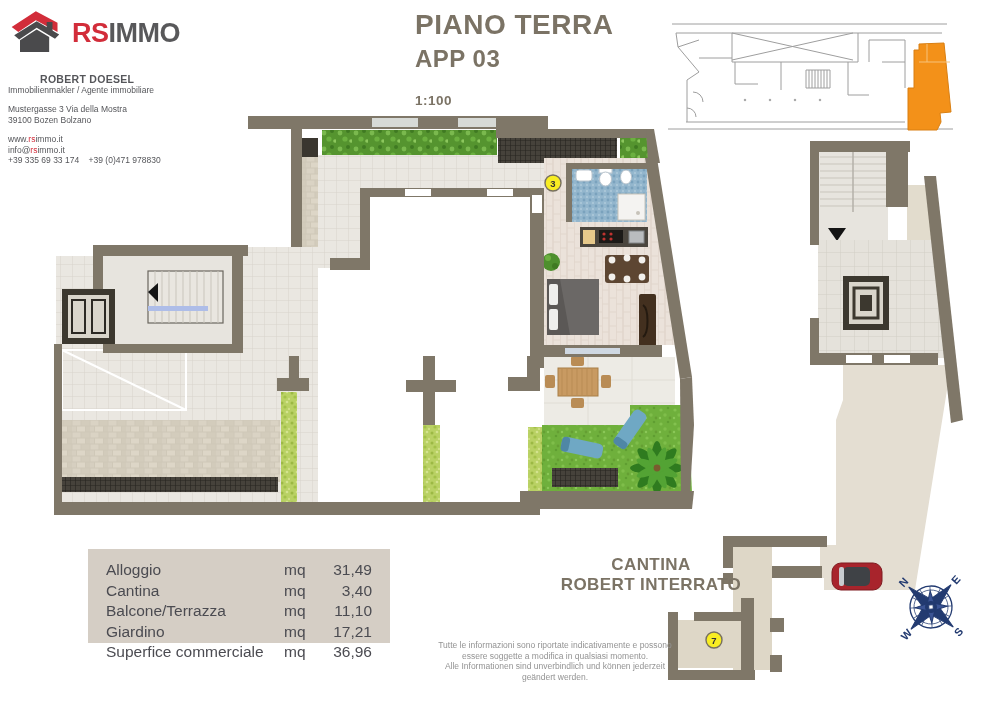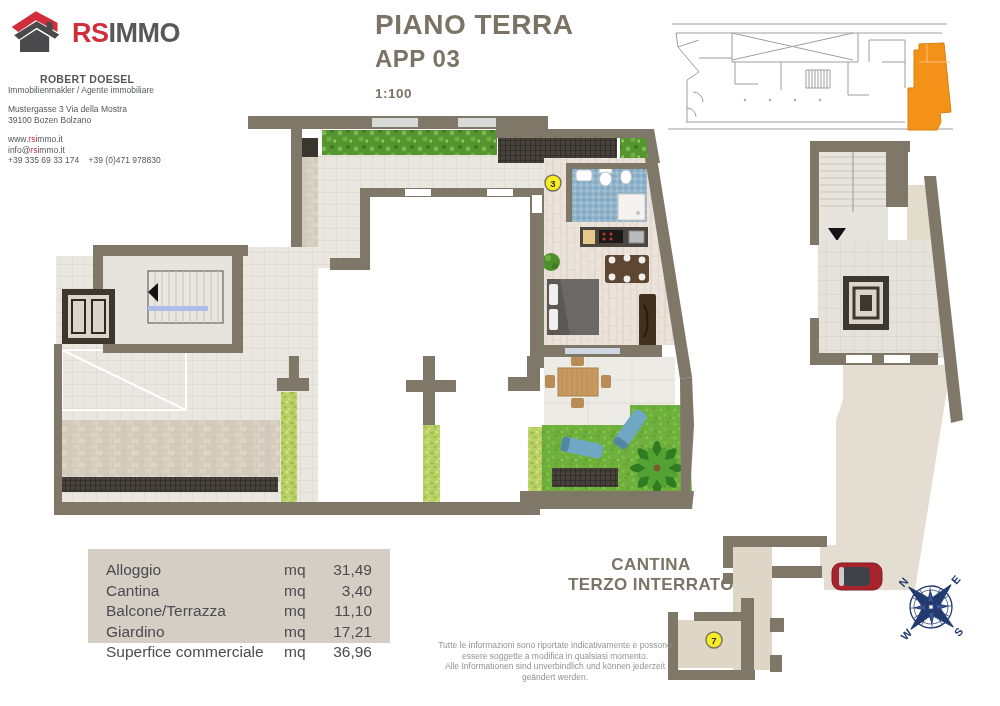--- a/index.html
+++ b/index.html
@@ -12,24 +12,24 @@
   
   #logo{left:10px;top:6px;display:flex;gap:12px;}
   #logo .brand{font-size:27px;font-weight:bold;letter-spacing:-.5px;line-height:1;margin-top:14px;}
   #logo .brand .red{color:#d22d3a;}
   #logo .brand .dark{color:#58585a;}
   #contact{left:8px;top:74px;color:#55565a;font-size:8.5px;line-height:10.5px;}
   #contact .name{font-size:10.5px;font-weight:bold;letter-spacing:.3px;padding-left:32px;}
   #contact .block{margin-top:9px;}
   #contact .accent{color:#d22d3a;}
   
-  #title-block{left:375px;top:8px;color:#7b7365;}
+  #title-block{left:415px;top:8px;color:#7b7365;}
   #title-block .t1{font-size:28px;font-weight:bold;letter-spacing:.5px;line-height:34px;}
   #title-block .t2{font-size:24px;font-weight:bold;letter-spacing:.5px;line-height:34px;}
-  #title-block .scale{font-size:13.5px;font-weight:bold;letter-spacing:.5px;margin-top:10px;}
+  #title-block .scale{font-size:13.5px;font-weight:bold;letter-spacing:.5px;margin-top:17px;}
   
   #area-table{left:88px;top:549px;width:302px;height:94px;background:#d5cec5;
     color:#4b4b51;font-size:15.5px;box-sizing:border-box;padding:11px 18px 0 18px;}
   #area-table .row{display:flex;line-height:20.5px;white-space:nowrap;}
   #area-table .lbl{flex:1 1 auto;}
   #area-table .unit{width:38px;}
   #area-table .val{width:50px;text-align:right;}
   
   #cellar-label{left:541px;top:555px;width:220px;text-align:center;color:#7b7365;
     font-weight:bold;font-size:17px;line-height:20px;letter-spacing:.4px;}
@@ -431,21 +431,21 @@
   </div>
   <div class="row">
     <span class="lbl">Superfice commerciale</span>
     <span class="unit">mq</span>
     <span class="val">36,96</span>
   </div>
 </div>
 
 <div class="abs" id="cellar-label">
   <div>CANTINA</div>
-  <div>TERZO INTERRATO</div>
+  <div>ROBERT INTERRATO</div>
 </div>
 
 <div class="abs" id="disclaimer">
   <div>Tutte le informazioni sono riportate indicativamente e possono</div>
   <div>essere soggette a modifica in qualsiasi momento.</div>
   <div>Alle Informationen sind unverbindlich und können jederzeit</div>
   <div>geändert werden.</div>
 </div>
 
 </body></html>

